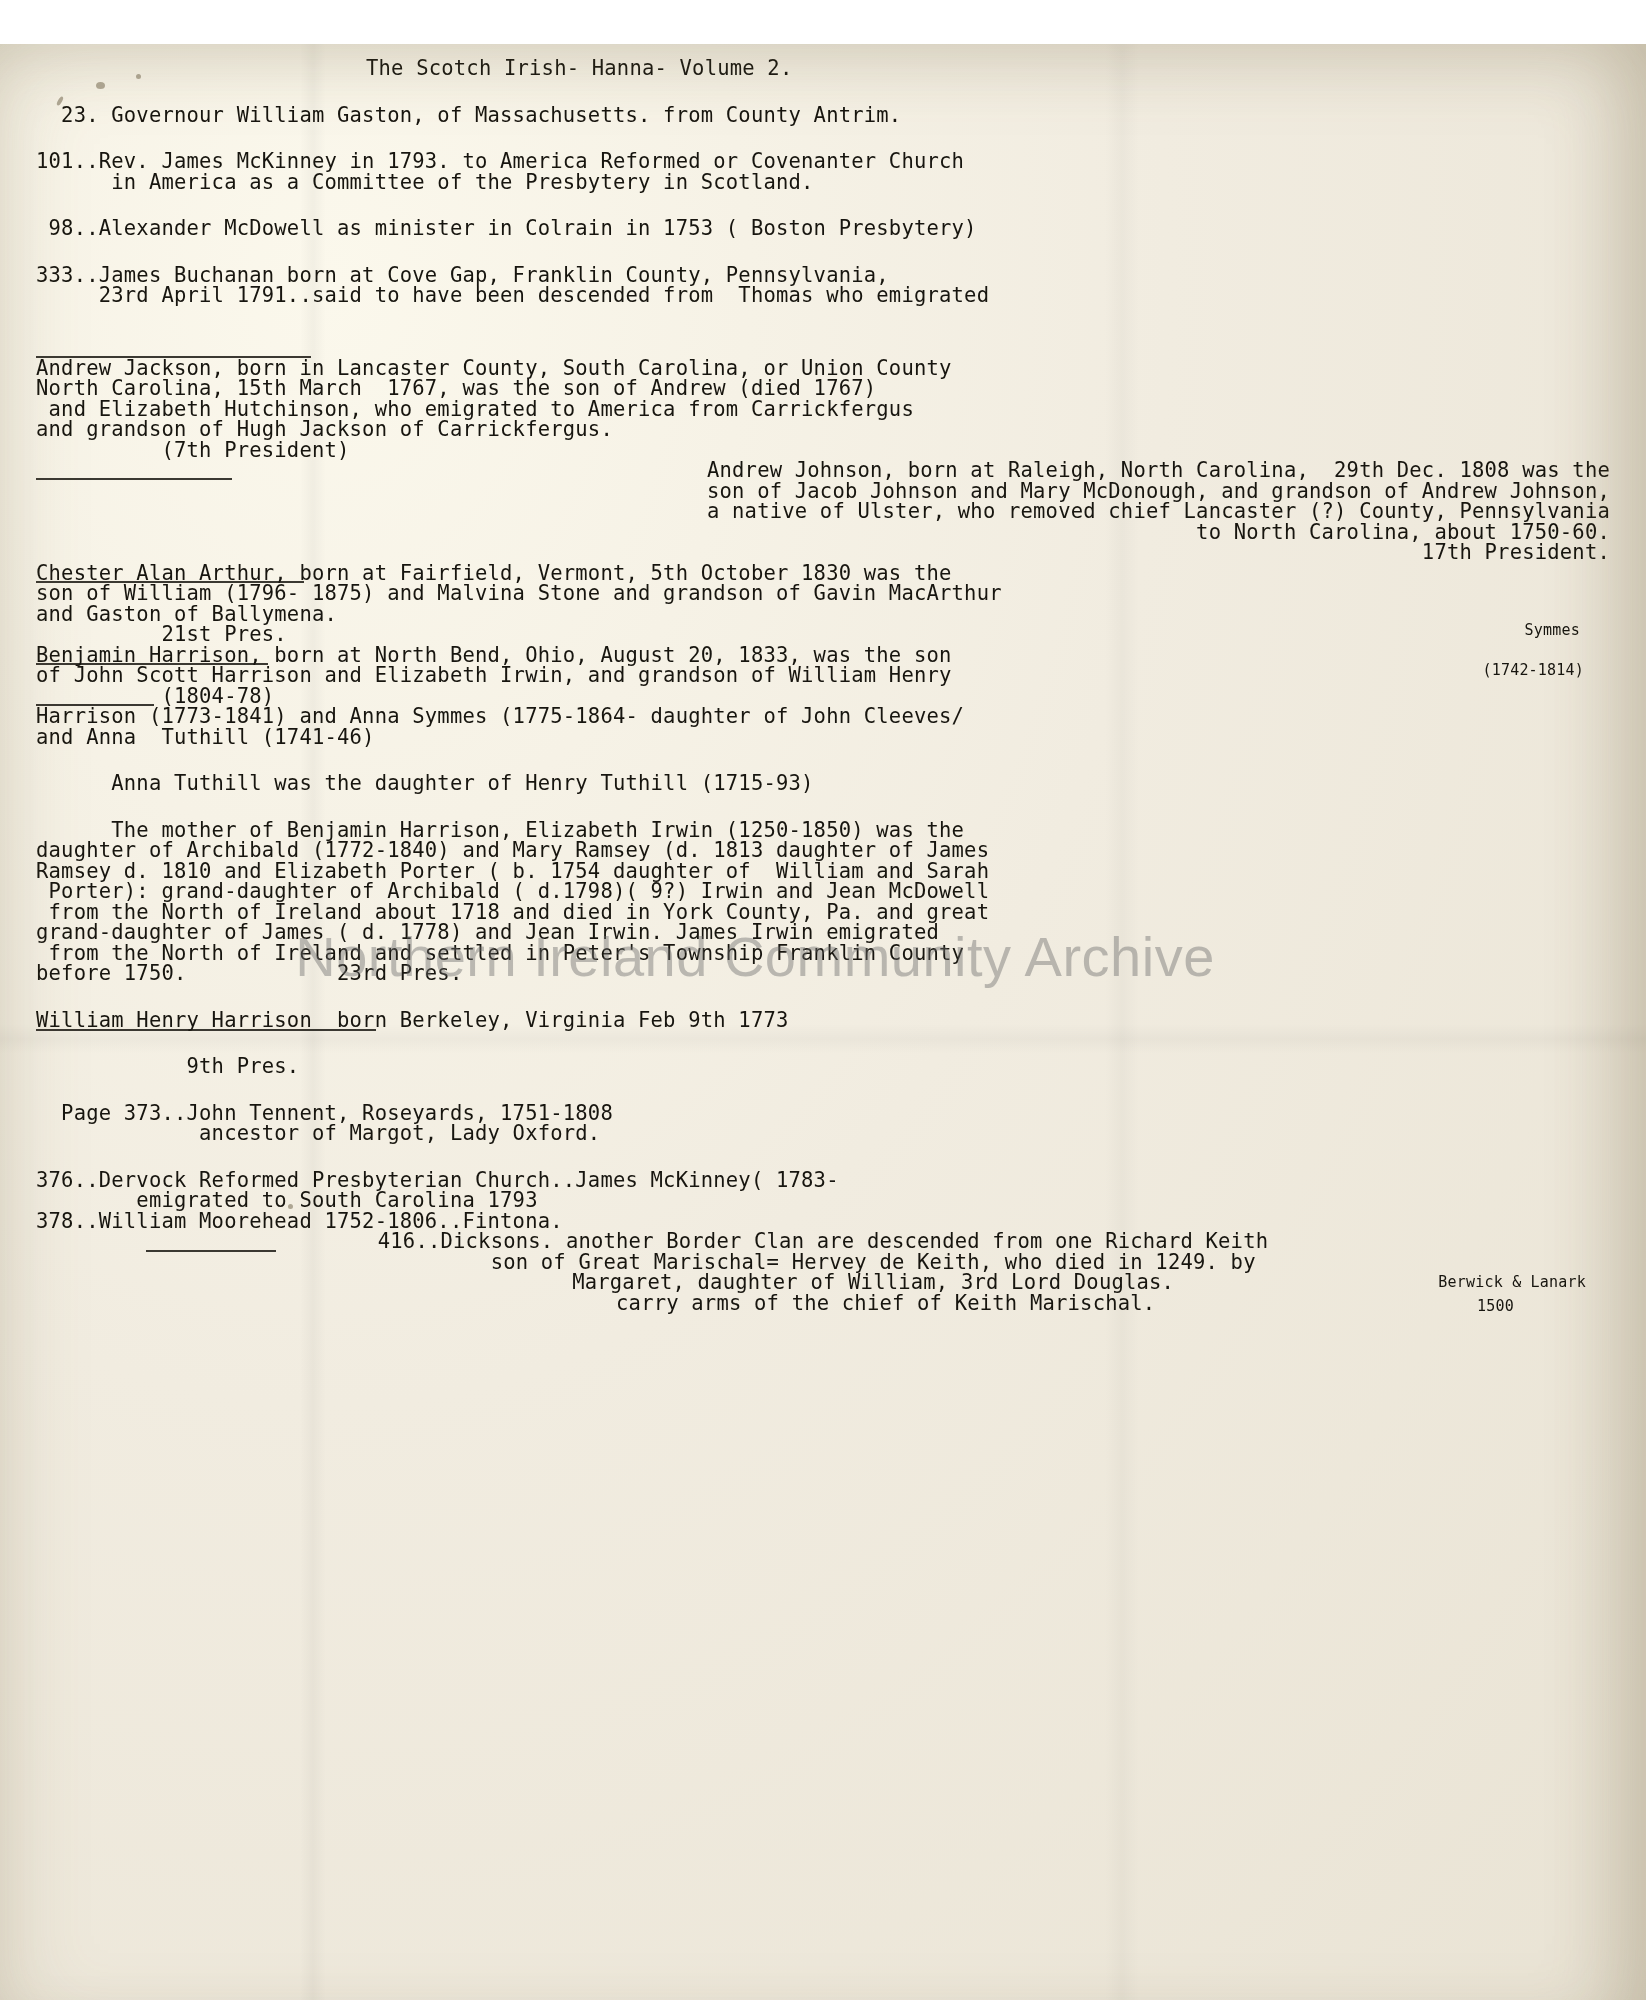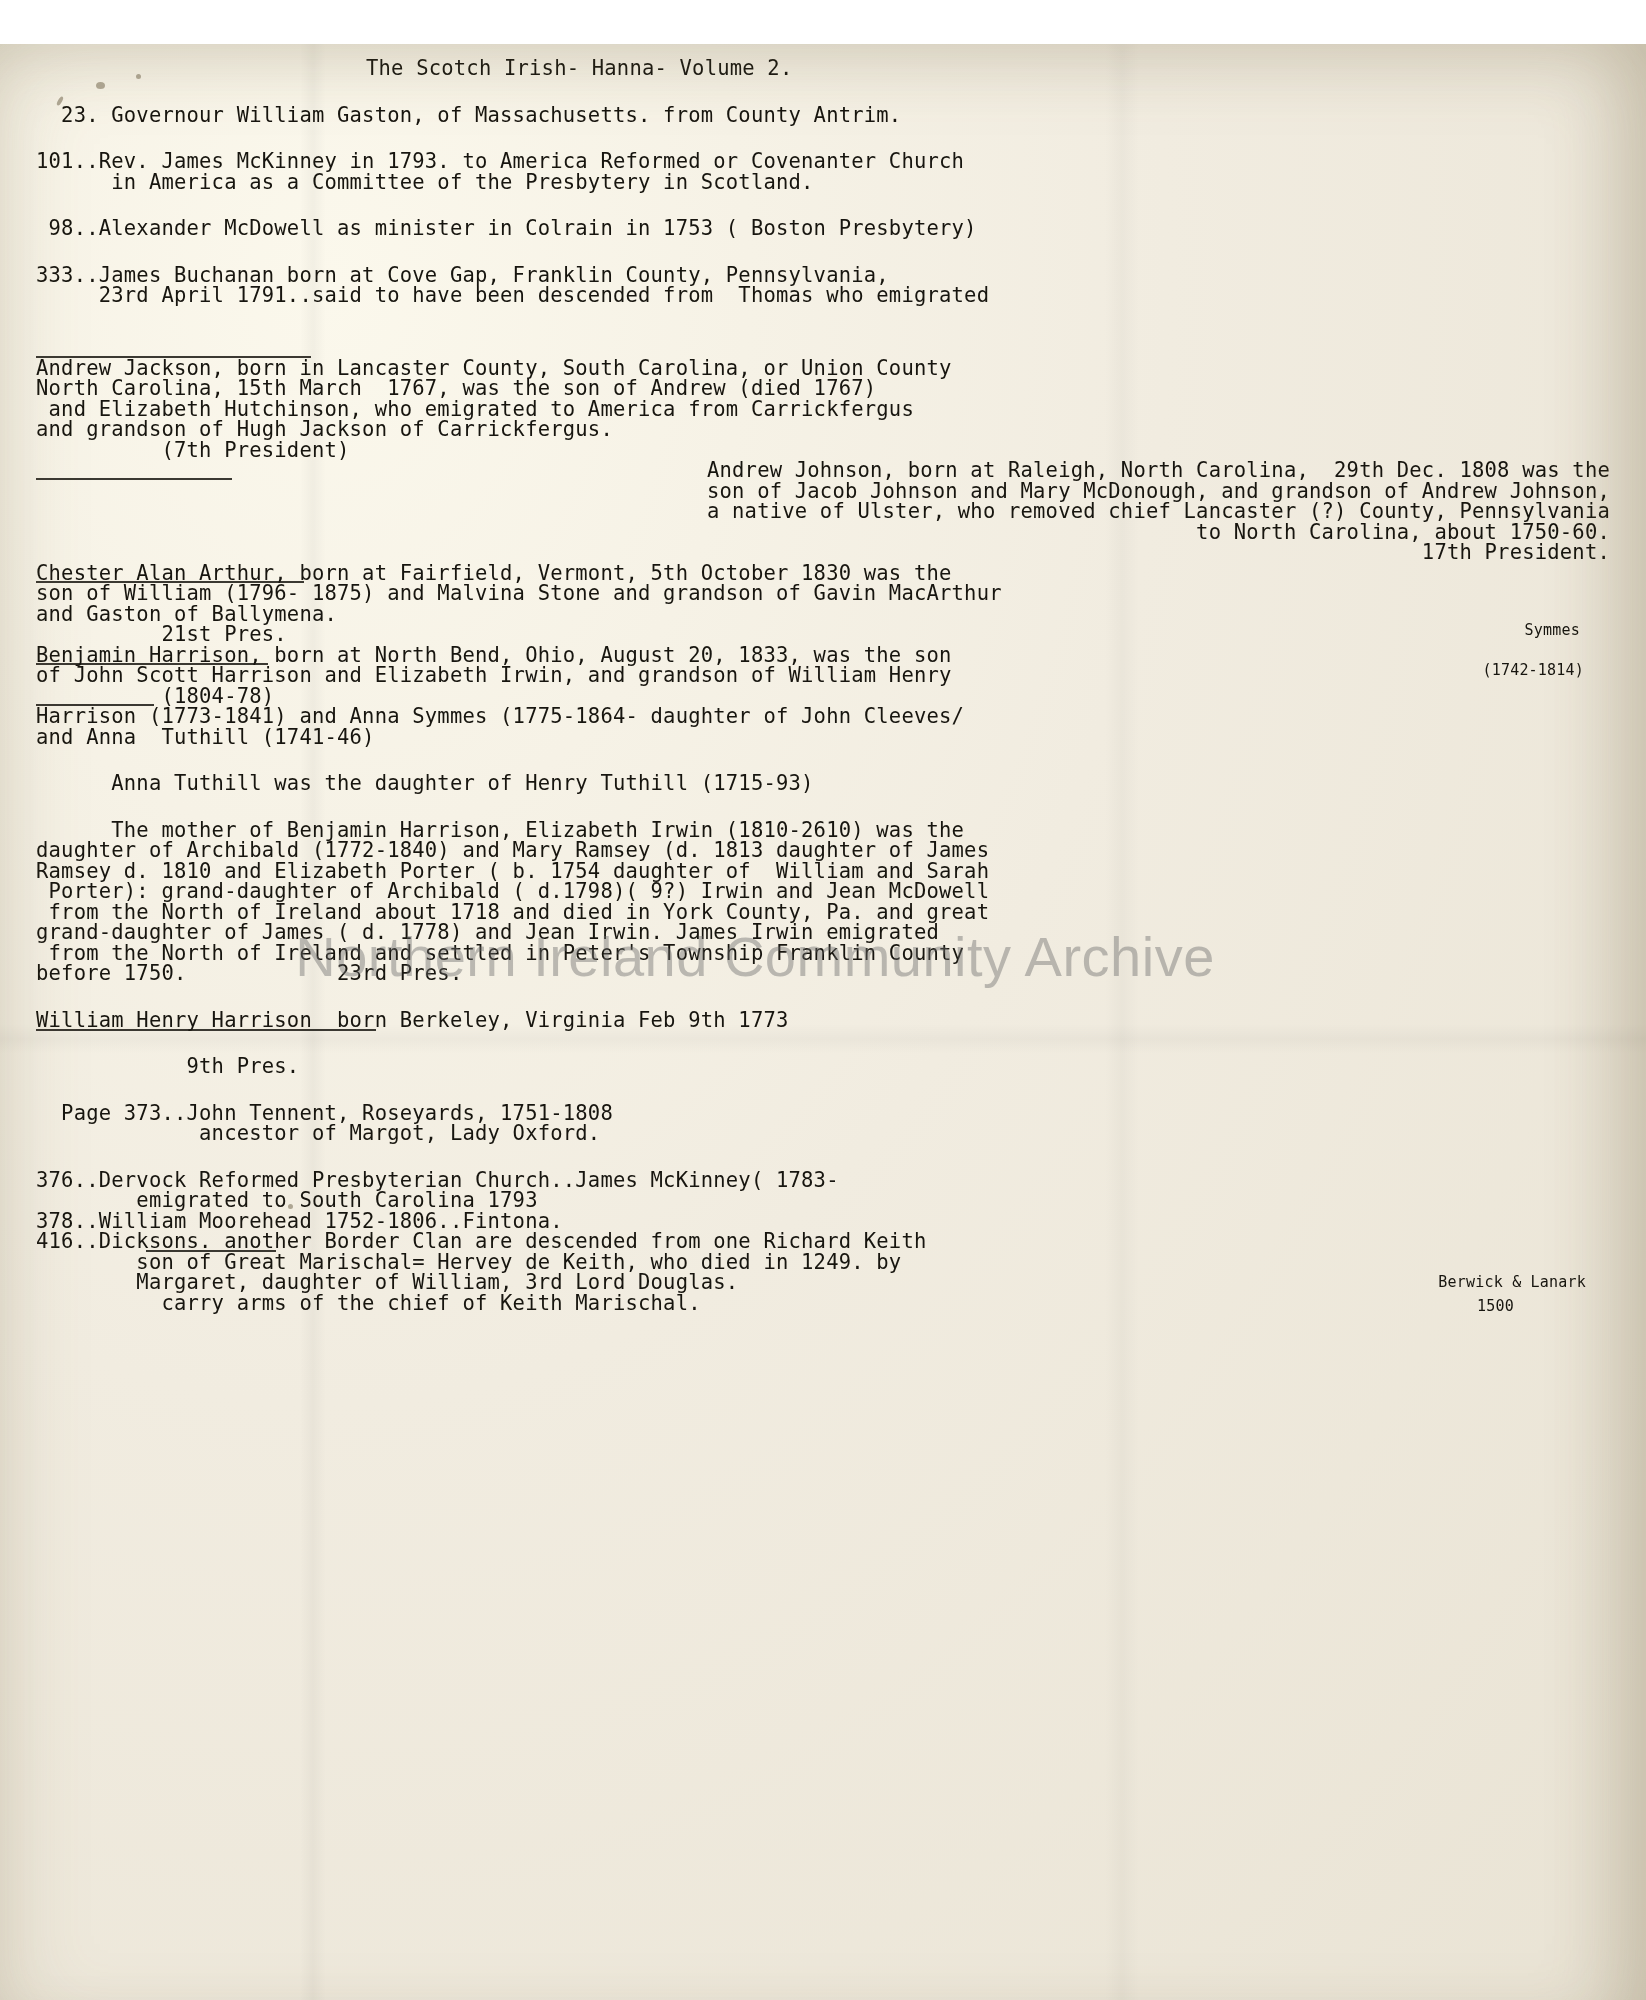--- a/index.html
+++ b/index.html
@@ -147,21 +147,21 @@
       <div class="line">Harrison (1773-1841) and Anna Symmes (1775-1864- daughter of John Cleeves/</div>
       <div class="strike-line" style="left:0px; top:59px; width:118px;"></div>
       <div class="line">and Anna  Tuthill (1741-46)</div>
       <div class="sup-right" style="right:30px; top:-22px;">Symmes</div>
       <div class="sup-right" style="right:26px; top:18px;">(1742-1814)</div>
     </div>
 
     <div class="blank"></div>
     <div class="line">      Anna Tuthill was the daughter of Henry Tuthill (1715-93)</div>
     <div class="blank"></div>
-    <div class="line">      The mother of Benjamin Harrison, Elizabeth Irwin (1810-2610) was the</div>
+    <div class="line">      The mother of Benjamin Harrison, Elizabeth Irwin (1250-1850) was the</div>
     <div class="line">daughter of Archibald (1772-1840) and Mary Ramsey (d. 1813 daughter of James</div>
     <div class="line">Ramsey d. 1810 and Elizabeth Porter ( b. 1754 daughter of  William and Sarah</div>
     <div class="line"> Porter): grand-daughter of Archibald ( d.1798)( 9?) Irwin and Jean McDowell</div>
     <div class="line"> from the North of Ireland about 1718 and died in York County, Pa. and great</div>
     <div class="line">grand-daughter of James ( d. 1778) and Jean Irwin. James Irwin emigrated</div>
     <div class="line"> from the North of Ireland and settled in Peter's Township Franklin County</div>
     <div class="line">before 1750.            23rd Pres.</div>
     <div class="blank"></div>
 
     <div style="position:relative;">
@@ -171,21 +171,21 @@
     <div class="blank"></div>
     <div class="line">            9th Pres.</div>
     <div class="blank"></div>
     <div class="line">  Page 373..John Tennent, Roseyards, 1751-1808</div>
     <div class="line">             ancestor of Margot, Lady Oxford.</div>
     <div class="blank"></div>
     <div class="line">376..Dervock Reformed Presbyterian Church..James McKinney( 1783-</div>
     <div class="line">        emigrated to South Carolina 1793</div>
     <div class="line">378..William Moorehead 1752-1806..Fintona.</div>
 
-    <div style="position:relative;">
+    <div style="position:relative;text-align:center;">
       <div class="line">416..Dicksons. another Border Clan are descended from one Richard Keith</div>
       <div class="strike-line" style="left:110px; top:19px; width:130px;"></div>
       <div class="line">        son of Great Marischal= Hervey de Keith, who died in 1249. by</div>
       <div class="line">        Margaret, daughter of William, 3rd Lord Douglas.</div>
       <div class="line">          carry arms of the chief of Keith Marischal.</div>
       <div class="sup-right" style="right:24px; top:44px;">Berwick &amp; Lanark</div>
       <div class="sup-right" style="right:96px; top:68px;">1500</div>
     </div>
 
   </div>

